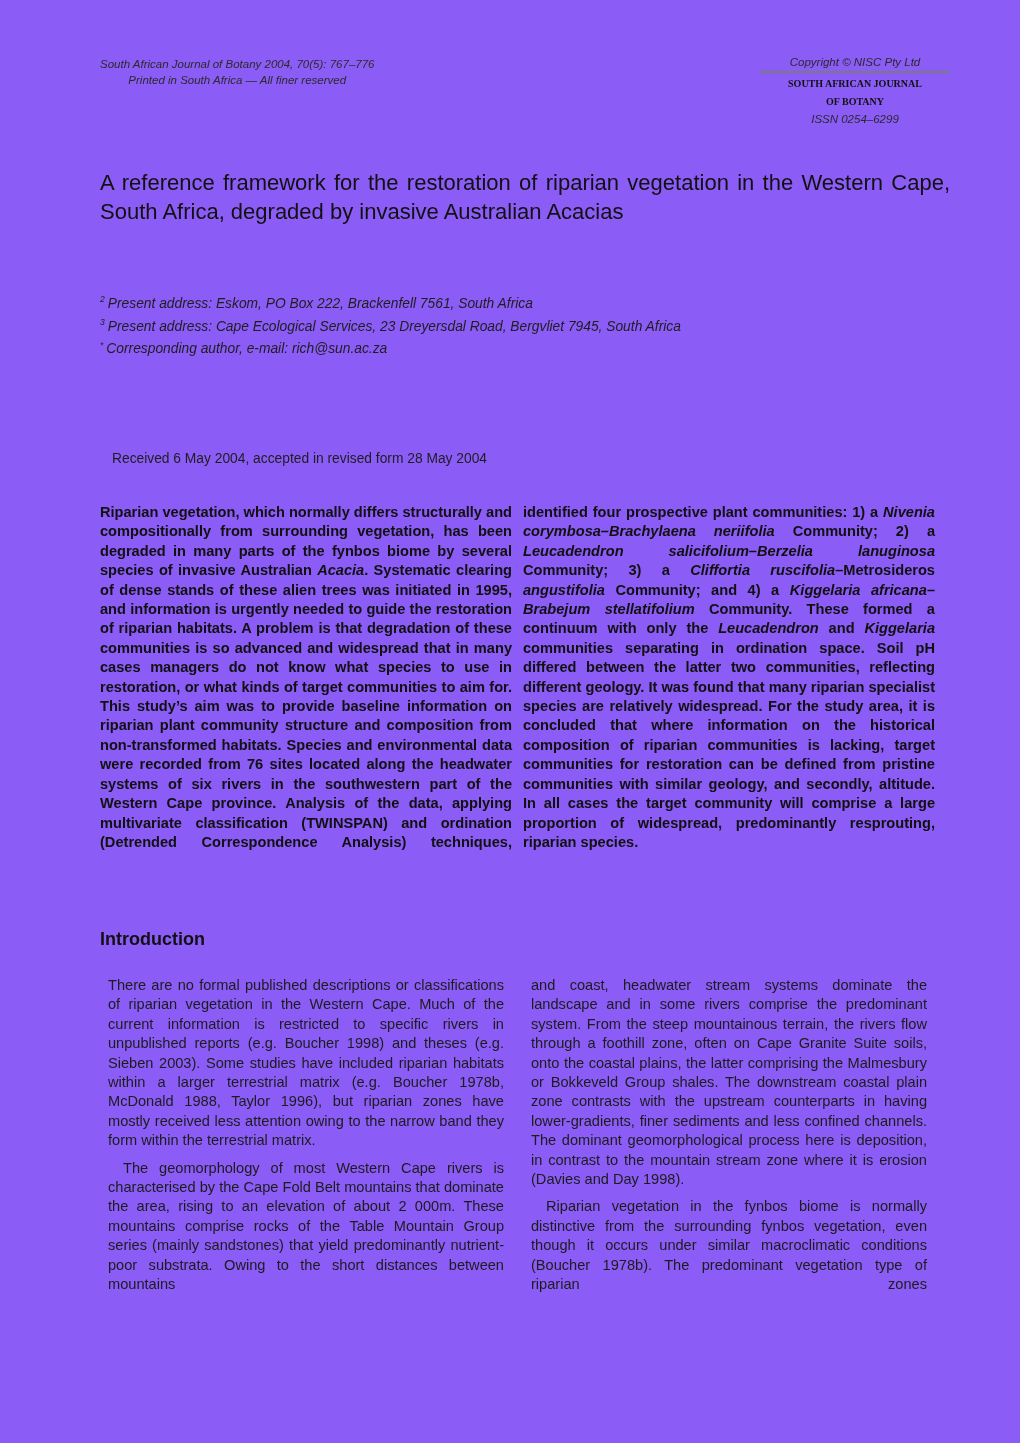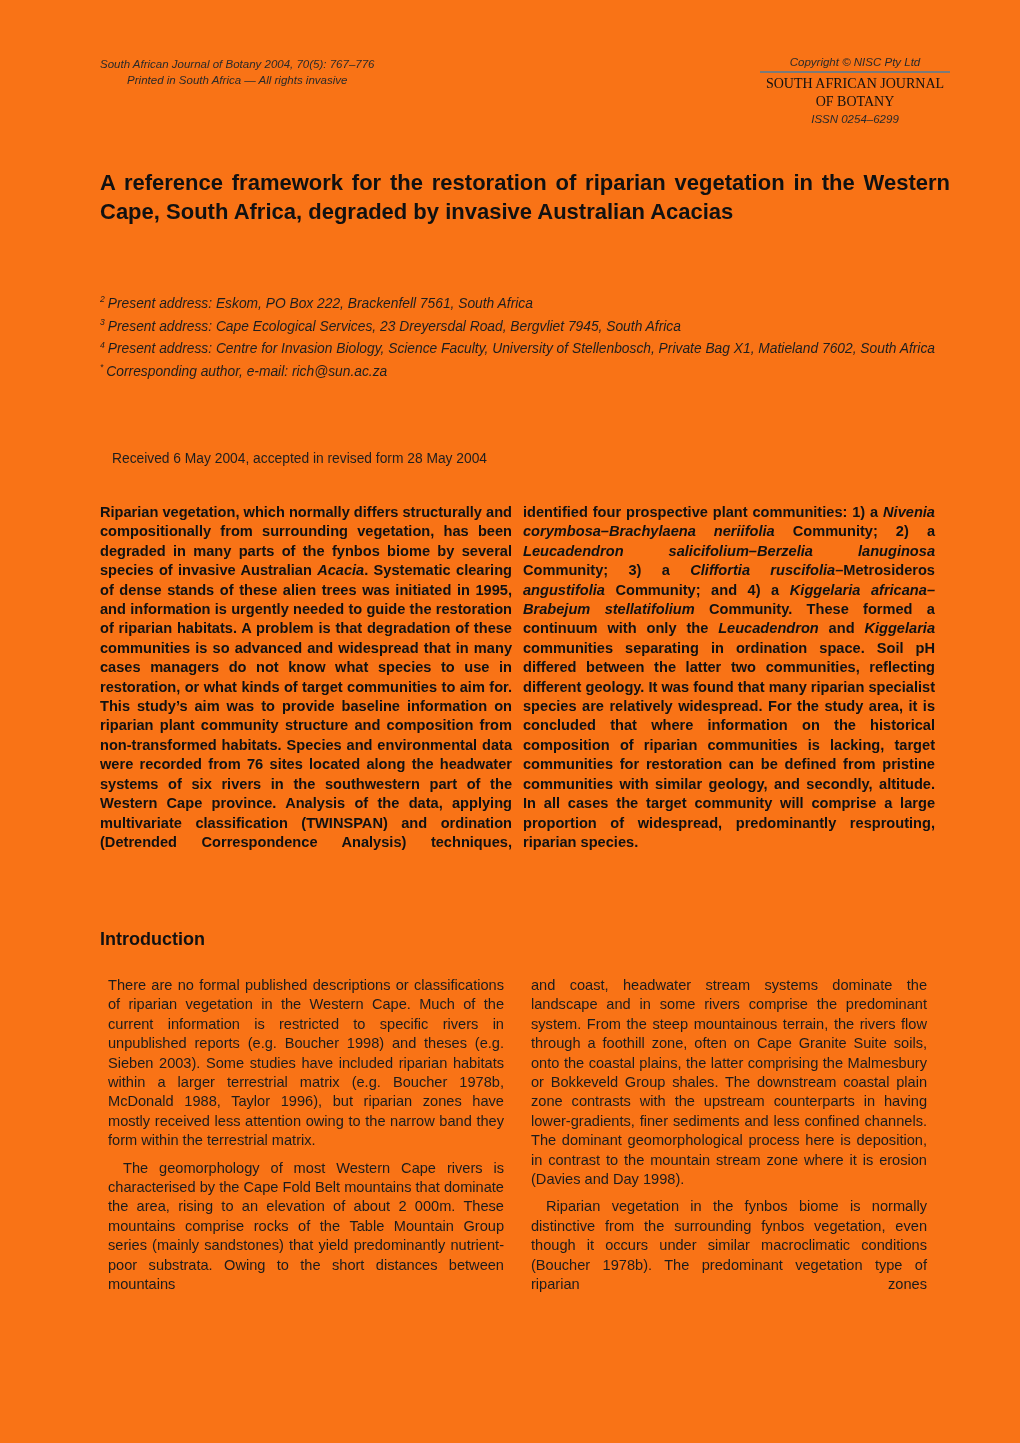--- a/index.html
+++ b/index.html
@@ -1,20 +1,20 @@
 <!DOCTYPE html>
 <html><head>
 <meta charset="utf-8">
 <style>
   html, body { margin: 0; padding: 0; background: #ffffff; }
   .page {
     position: relative;
     width: 1020px;
     height: 1443px;
-    background: #f97316;
+    background: #8b5cf6;
     color: #1b1b1b;
     font-family: "Liberation Sans", sans-serif;
     overflow: hidden;
   }
 
   
   .hdr-left {
     position: absolute;
     left: 100px; top: 57px;
     display: inline-block;
@@ -37,42 +37,42 @@
     line-height: 14px;
     color: #2a2a2a;
   }
   .hdr-right .rule {
     height: 0;
     border-top: 2.5px solid #7a7a7a;
     margin: 2px 0 2px 0;
   }
   .hdr-right .masthead {
     font-family: "Liberation Serif", serif;
-    font-weight: normal;
-    font-size: 14px;
+    font-weight: bold;
+    font-size: 10px;
     line-height: 17.5px;
     color: #111;
     white-space: nowrap;
   }
   .hdr-right .issn {
     font-style: italic;
     font-size: 11.5px;
     line-height: 15px;
     margin-top: 2px;
     color: #2a2a2a;
   }
 
   
   .article-title {
     position: absolute;
     left: 100px; top: 168px;
     width: 850px;
     margin: 0;
     font-size: 22px;
-    font-weight: bold;
+    font-weight: normal;
     line-height: 29px;
     color: #111;
     text-align: justify;
   }
   .authors {
     position: absolute;
     left: 100px; top: 249px;
     width: 850px;
     font-size: 14.5px;
     font-weight: bold;
@@ -137,38 +137,37 @@
   .cont { text-align-last: justify; }
   em { font-style: italic; }
 </style>
 </head>
 <body>
 
 <div class="page">
 
   <div class="hdr-left">
     <div>South African Journal of Botany 2004, 70(5): 767–776</div>
-    <div>Printed in South Africa — All rights invasive</div>
+    <div>Printed in South Africa — All finer reserved</div>
   </div>
 
   <div class="hdr-right">
     <div class="copyright">Copyright © NISC Pty Ltd</div>
     <div class="rule"></div>
     <div class="masthead">SOUTH AFRICAN JOURNAL</div>
     <div class="masthead">OF BOTANY</div>
     <div class="issn">ISSN 0254–6299</div>
   </div>
 
   <h1 class="article-title">A reference framework for the restoration of riparian vegetation in the Western Cape, South Africa, degraded by invasive Australian Acacias</h1>
 
 
   <div class="affils">
     <div class="affil"><sup>2</sup><span>Present address: Eskom, PO Box 222, Brackenfell 7561, South Africa</span></div>
     <div class="affil"><sup>3</sup><span>Present address: Cape Ecological Services, 23 Dreyersdal Road, Bergvliet 7945, South Africa</span></div>
-    <div class="affil"><sup>4</sup><span>Present address: Centre for Invasion Biology, Science Faculty, University of Stellenbosch, Private Bag X1, Matieland 7602, South Africa</span></div>
     <div class="affil"><sup>*</sup><span>Corresponding author, e-mail: rich@sun.ac.za</span></div>
   </div>
 
   <div class="received">Received 6 May 2004, accepted in revised form 28 May 2004</div>
 
   <section class="cols abstract-cols">
     <div class="col abstract-col cont"><span>Riparian vegetation, which normally differs structurally and compositionally from surrounding vegetation, has been degraded in many parts of the fynbos biome by several species of invasive Australian </span><em>Acacia</em><span>. Systematic clearing of dense stands of these alien trees was initiated in 1995, and information is urgently needed to guide the restoration of riparian habitats. A problem is that degradation of these communities is so advanced and widespread that in many cases managers do not know what species to use in restoration, or what kinds of target communities to aim for. This study’s aim was to provide baseline information on riparian plant community structure and composition from non-transformed habitats. Species and environmental data were recorded from 76 sites located along the headwater systems of six rivers in the southwestern part of the Western Cape province. Analysis of the data, applying multivariate classification (TWINSPAN) and ordination (Detrended Correspondence Analysis) techniques,</span></div>
     <div class="col abstract-col"><span>identified four prospective plant communities: 1) a </span><em>Nivenia corymbosa–Brachylaena neriifolia</em><span> Community; 2) a </span><em>Leucadendron salicifolium–Berzelia lanuginosa</em><span> Community; 3) a </span><em>Cliffortia ruscifolia</em><span>–Metrosideros </span><em>angustifolia</em><span> Community; and 4) a </span><em>Kiggelaria africana–Brabejum stellatifolium</em><span> Community. These formed a continuum with only the </span><em>Leucadendron</em><span> and </span><em>Kiggelaria</em><span> communities separating in ordination space. Soil pH differed between the latter two communities, reflecting different geology. It was found that many riparian specialist species are relatively widespread. For the study area, it is concluded that where information on the historical composition of riparian communities is lacking, target communities for restoration can be defined from pristine communities with similar geology, and secondly, altitude. In all cases the target community will comprise a large proportion of widespread, predominantly resprouting, riparian species.</span></div>
   </section>
 

